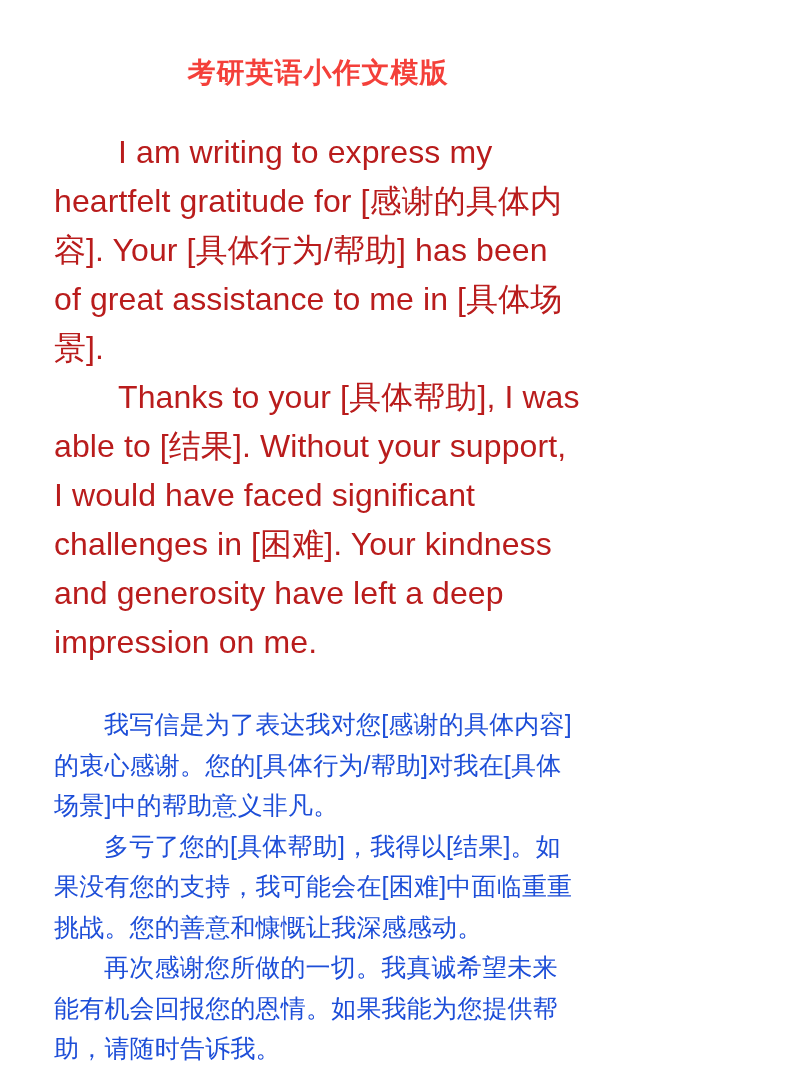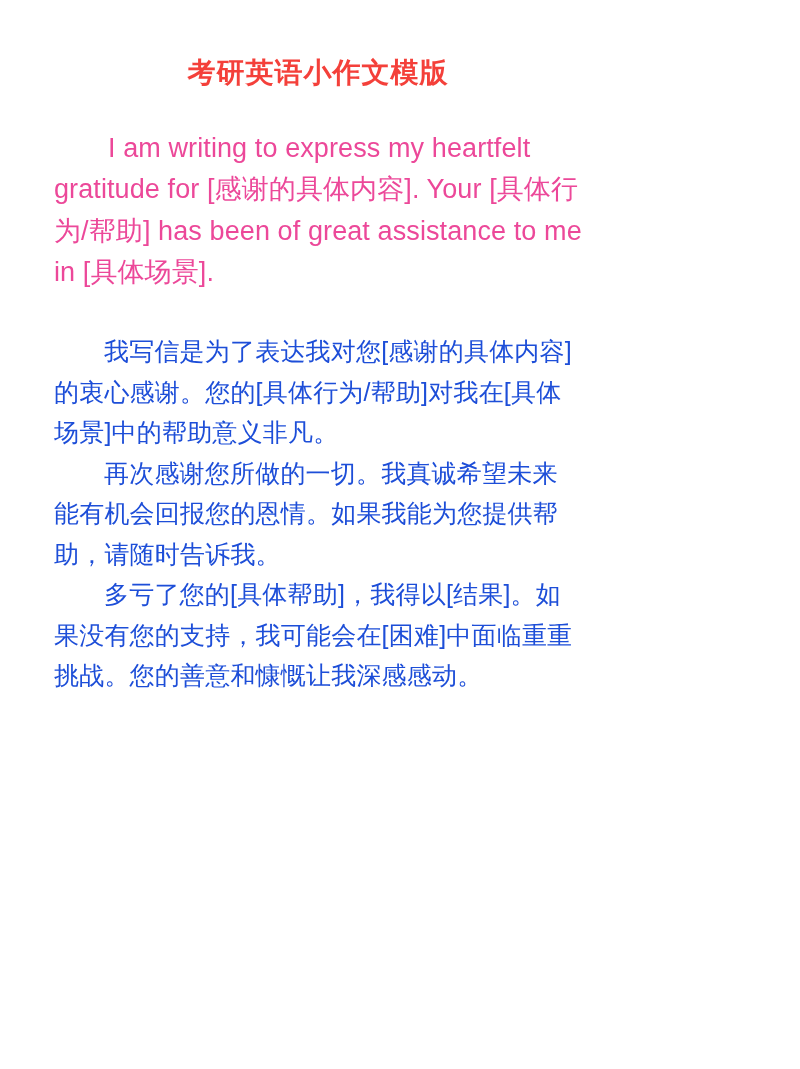--- a/index.html
+++ b/index.html
@@ -26,23 +26,23 @@
     margin-bottom: 34px;
   }
   .title-line {
     color: #f4403a;
     font-weight: bold;
     font-size: 28px;
     line-height: 1.5;
     letter-spacing: 1px;
   }
   .body-en {
-    font-size: 27px;
+    font-size: 32px;
     line-height: 1.53;
-    color: #ec4899;
+    color: #b91c1c;
     letter-spacing: 0.1px;
   }
   .body-en p {
     margin: 0;
     text-indent: 2em;
   }
   .gap {
     height: 38px;
   }
   .body-zh {
@@ -60,23 +60,24 @@
 <body>
 
 <div class="page">
 
   <div class="title-block">
     <div class="title-line">考研英语小作文模版</div>
   </div>
 
   <div class="body-en">
     <p>I am writing to express my heartfelt gratitude for [感谢的具体内容]. Your [具体行为/帮助] has been of great assistance to me in [具体场景].</p>
+    <p>Thanks to your [具体帮助], I was able to [结果]. Without your support, I would have faced significant challenges in [困难]. Your kindness and generosity have left a deep impression on me.</p>
   </div>
 
   <div class="gap"></div>
 
   <div class="body-zh">
     <p>我写信是为了表达我对您[感谢的具体内容]的衷心感谢。您的[具体行为/帮助]对我在[具体场景]中的帮助意义非凡。</p>
+    <p>多亏了您的[具体帮助]，我得以[结果]。如果没有您的支持，我可能会在[困难]中面临重重挑战。您的善意和慷慨让我深感感动。</p>
     <p>再次感谢您所做的一切。我真诚希望未来能有机会回报您的恩情。如果我能为您提供帮助，请随时告诉我。</p>
-    <p>多亏了您的[具体帮助]，我得以[结果]。如果没有您的支持，我可能会在[困难]中面临重重挑战。您的善意和慷慨让我深感感动。</p>
   </div>
 
 </div>
 
 </body></html>

